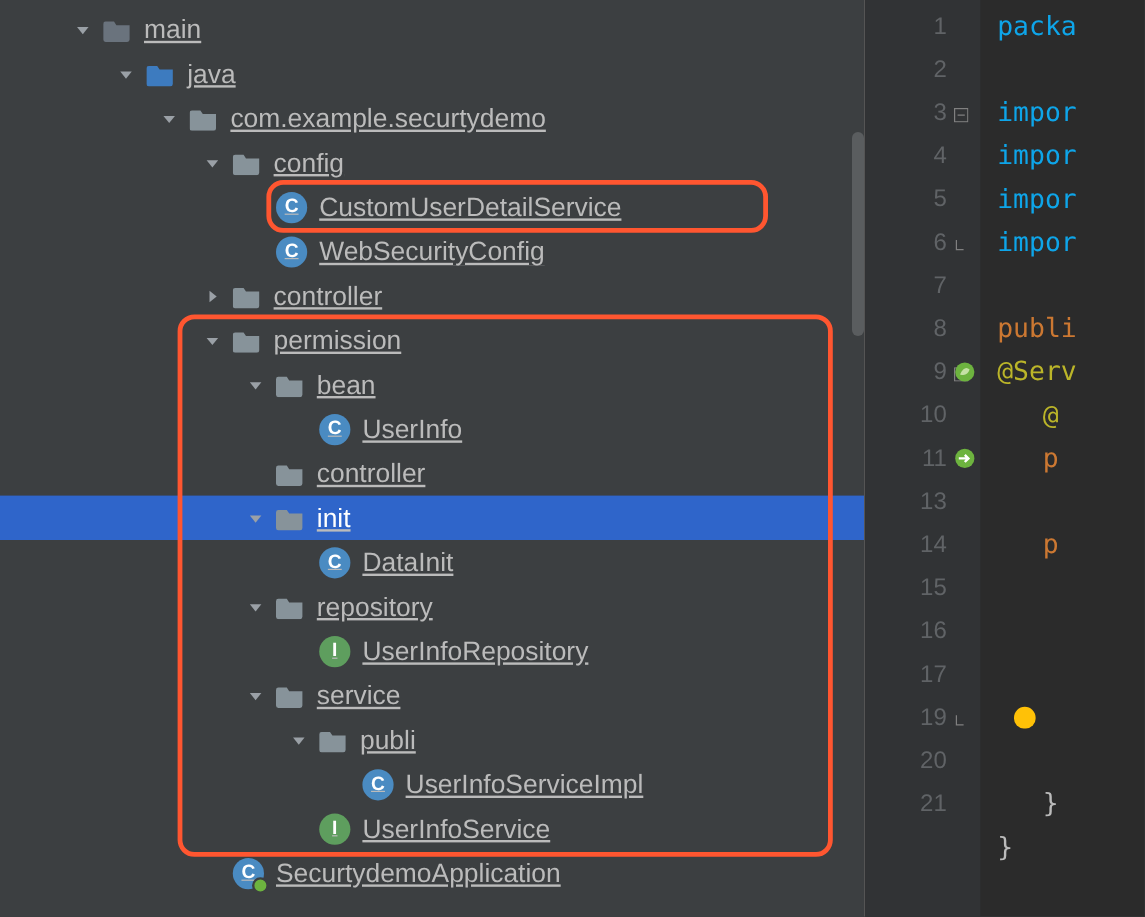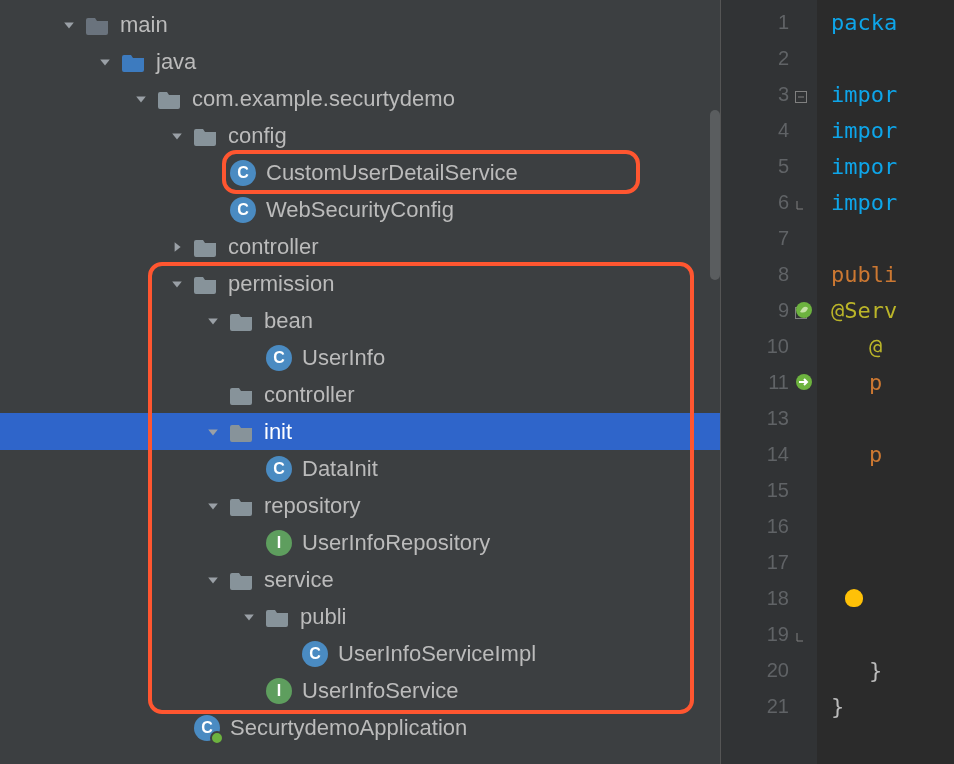--- a/index.html
+++ b/index.html
@@ -9,20 +9,21 @@
     font-size: 22px;
     background: #3c3f41;
     color: #bbbbbb;
     display: flex;
   }
   .panel-left {
     width: 720px;
     height: 100%;
     position: relative;
     padding-top: 6px;
+    text-decoration: underline;
   }
   .scrollbar {
     position: absolute;
     top: 110px;
     right: 0px;
     width: 10px;
     height: 170px;
     background: #5a5d5f;
     border-radius: 5px;
   }
@@ -416,23 +417,20 @@
       <div class="gline">
         <span>15</span>
       </div>
       <div class="gline">
         <span>16</span>
       </div>
       <div class="gline">
         <span>17</span>
       </div>
       <div class="gline">
-        <span>18</span>
-      </div>
-      <div class="gline">
         <span>19</span>
         <span class="gicon"><svg width="12" height="12" viewBox="0 0 12 12">
             <path d="M2 2 L2 10 L8 10" fill="none" stroke="#808080"></path>
           </svg></span>
       </div>
       <div class="gline">
         <span>20</span>
       </div>
       <div class="gline">
         <span>21</span>

